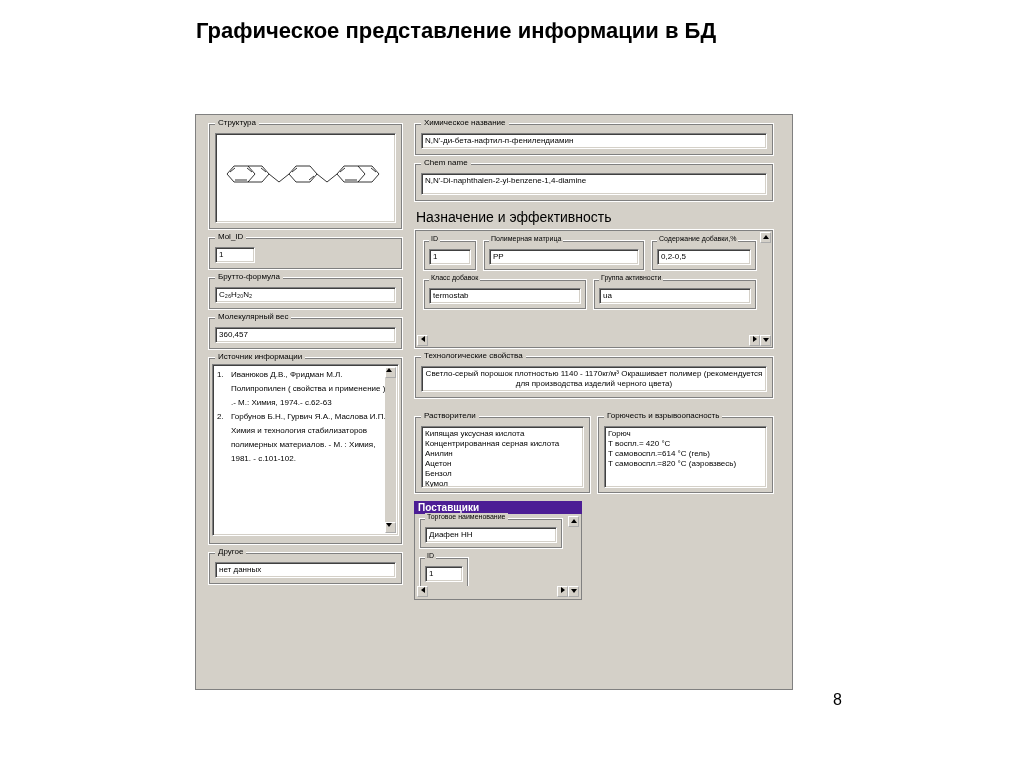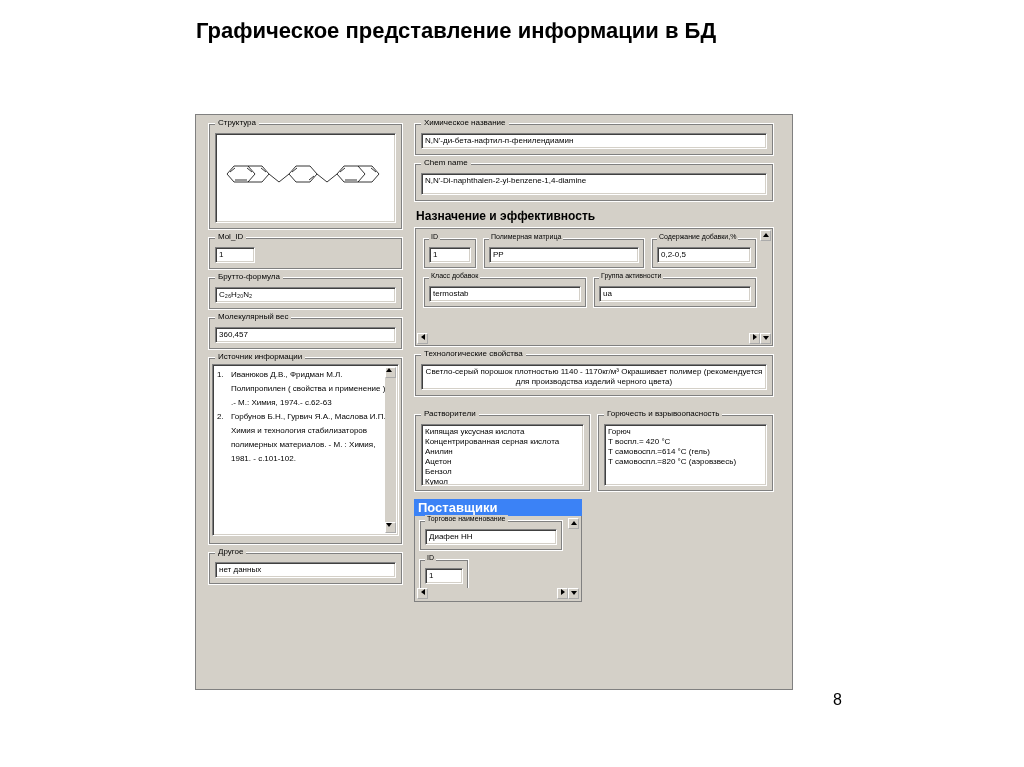--- a/index.html
+++ b/index.html
@@ -145,23 +145,23 @@
     white-space: nowrap;
   }
   .info-list {
     font-size: 8px;
     line-height: 14px;
     padding: 3px 6px 3px 4px;
   }
   .info-list div { display: flex; }
   .info-list .n { width: 14px; flex-shrink: 0; }
   .suppliers-header {
-    background: #3b82f6;
+    background: #4c1d95;
     color: #fff;
-    font-size: 13px;
+    font-size: 10px;
     padding: 1px 4px;
     font-weight: bold;
   }
   .suppliers-body {
     background: #d4d0c8;
     border: 1px solid #808080;
     border-top: none;
     padding: 4px;
     position: relative;
     height: 86px;
@@ -286,21 +286,21 @@
       <div class="group-border">
         <div class="group-title">Химическое название</div>
         <div class="sunken">N,N'-ди-бета-нафтил-п-фенилендиамин</div>
       </div>
 
       <div class="group-border">
         <div class="group-title">Chem name</div>
         <div class="sunken" style="height:22px">N,N'-Di-naphthalen-2-yl-benzene-1,4-diamine</div>
       </div>
 
-      <div style="font-weight:bold; font-size:12px; margin:4px 0 4px 2px;">Назначение и эффективность</div>
+      <div style="font-weight:normal; font-size:14px; margin:4px 0 4px 2px;">Назначение и эффективность</div>
 
       <div class="group-border" style="position:relative; padding:10px 16px 16px 8px; height:120px;">
         <div class="inner-row" style="margin-bottom:8px;">
           <div class="mini-group" style="width:54px;">
             <div class="mini-title">ID</div>
             <div class="sunken">1</div>
           </div>
           <div class="mini-group" style="flex:1;">
             <div class="mini-title">Полимерная матрица</div>
             <div class="sunken">PP</div>

